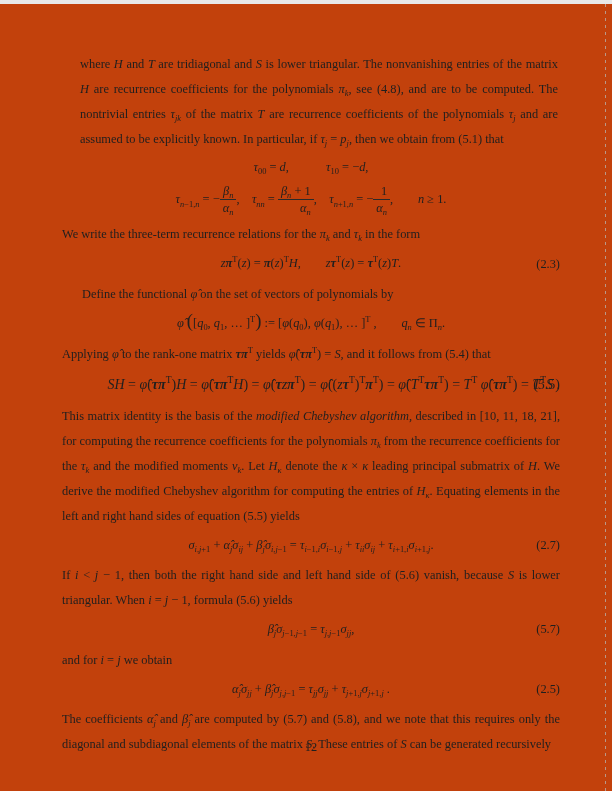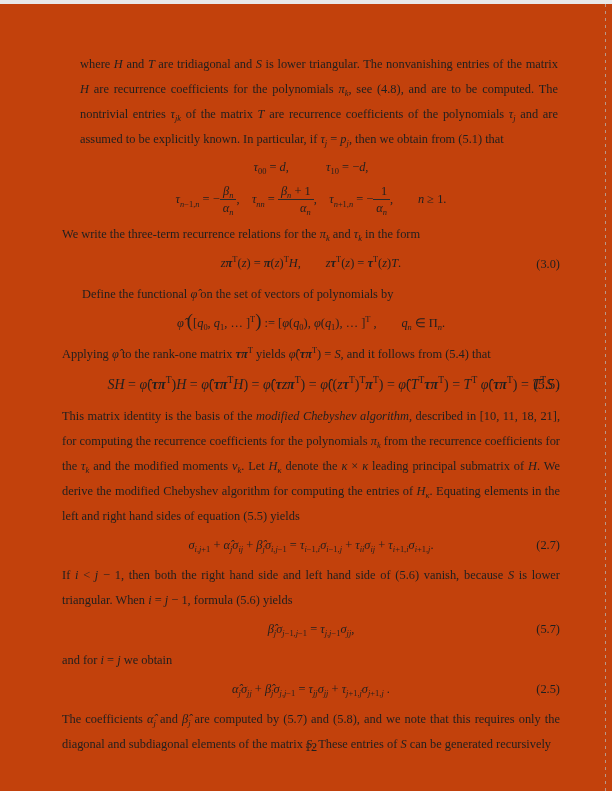--- a/index.html
+++ b/index.html
@@ -53,21 +53,21 @@
     <p class="block-indent">where <i>H</i> and <i>T</i> are tridiagonal and <i>S</i> is lower triangular. The nonvanishing entries of the matrix <i>H</i> are recurrence coefficients for the polynomials <i>π<sub>k</sub></i>, see (4.8), and are to be computed. The nontrivial entries <i>τ<sub>jk</sub></i> of the matrix <i>T</i> are recurrence coefficients of the polynomials <i>τ<sub>j</sub></i> and are assumed to be explicitly known. In particular, if <i>τ<sub>j</sub></i> = <i>p<sub>j</sub></i>, then we obtain from (5.1) that</p>
 
     <div class="eqrow tight"><i>τ</i><sub>00</sub> = <i>d</i>,   <i>τ</i><sub>10</sub> = −<i>d</i>,</div>
 
     <div class="eqrow" style="margin-bottom:6px;"><i>τ</i><sub><i>n</i>−1,<i>n</i></sub> = −<span class="frac"><span class="nm"><i>β</i><sub><i>n</i></sub></span><span class="dn"><i>α</i><sub><i>n</i></sub></span></span>,  <i>τ</i><sub><i>nn</i></sub> = <span class="frac"><span class="nm"><i>β</i><sub><i>n</i></sub> + 1</span><span class="dn"><i>α</i><sub><i>n</i></sub></span></span>,  <i>τ</i><sub><i>n</i>+1,<i>n</i></sub> = −<span class="frac"><span class="nm">1</span><span class="dn"><i>α</i><sub><i>n</i></sub></span></span>,  <i>n</i> ≥ 1.</div>
 
     <p>We write the three-term recurrence relations for the <i>π<sub>k</sub></i> and <i>τ<sub>k</sub></i> in the form</p>
 
     <div class="eqrow">
       <span><i>z</i><b><i>π</i></b><sup>T</sup>(<i>z</i>) = <b><i>π</i></b>(<i>z</i>)<sup>T</sup><i>H</i>,  <i>z</i><b><i>τ</i></b><sup>T</sup>(<i>z</i>) = <b><i>τ</i></b><sup>T</sup>(<i>z</i>)<i>T</i>.</span>
-      <span class="eqno">(3.0)</span>
+      <span class="eqno">(2.3)</span>
     </div>
 
     <p class="par-indent">Define the functional <i>φ̂</i> on the set of vectors of polynomials by</p>
 
     <div class="eqrow"><i>φ̂</i> <span class="bigp">(</span>[<i>q</i><sub>0</sub>, <i>q</i><sub>1</sub>, … ]<sup>T</sup><span class="bigp">)</span> := [<i>φ</i>(<i>q</i><sub>0</sub>), <i>φ</i>(<i>q</i><sub>1</sub>), … ]<sup>T</sup> ,  <i>q</i><sub><i>n</i></sub> ∈ Π<sub><i>n</i></sub>.</div>
 
     <p>Applying <i>φ̂</i> to the rank-one matrix <b><i>τπ</i></b><sup>T</sup> yields <i>φ̂</i>(<b><i>τπ</i></b><sup>T</sup>) = <i>S</i>, and it follows from (5.4) that</p>
 
     <div class="eqrow eq-long">
       <span><i>SH</i> = <i>φ̂</i>(<b><i>τπ</i></b><sup>T</sup>)<i>H</i> = <i>φ̂</i>(<b><i>τπ</i></b><sup>T</sup><i>H</i>) = <i>φ̂</i>(<b><i>τ</i></b><i>z</i><b><i>π</i></b><sup>T</sup>) = <i>φ̂</i>((<i>z</i><b><i>τ</i></b><sup>T</sup>)<sup>T</sup><b><i>π</i></b><sup>T</sup>) = <i>φ̂</i>(<i>T</i><sup>T</sup><b><i>τπ</i></b><sup>T</sup>) = <i>T</i><sup>T</sup> <i>φ̂</i>(<b><i>τπ</i></b><sup>T</sup>) = <i>T</i><sup>T</sup><i>S</i> .</span>

